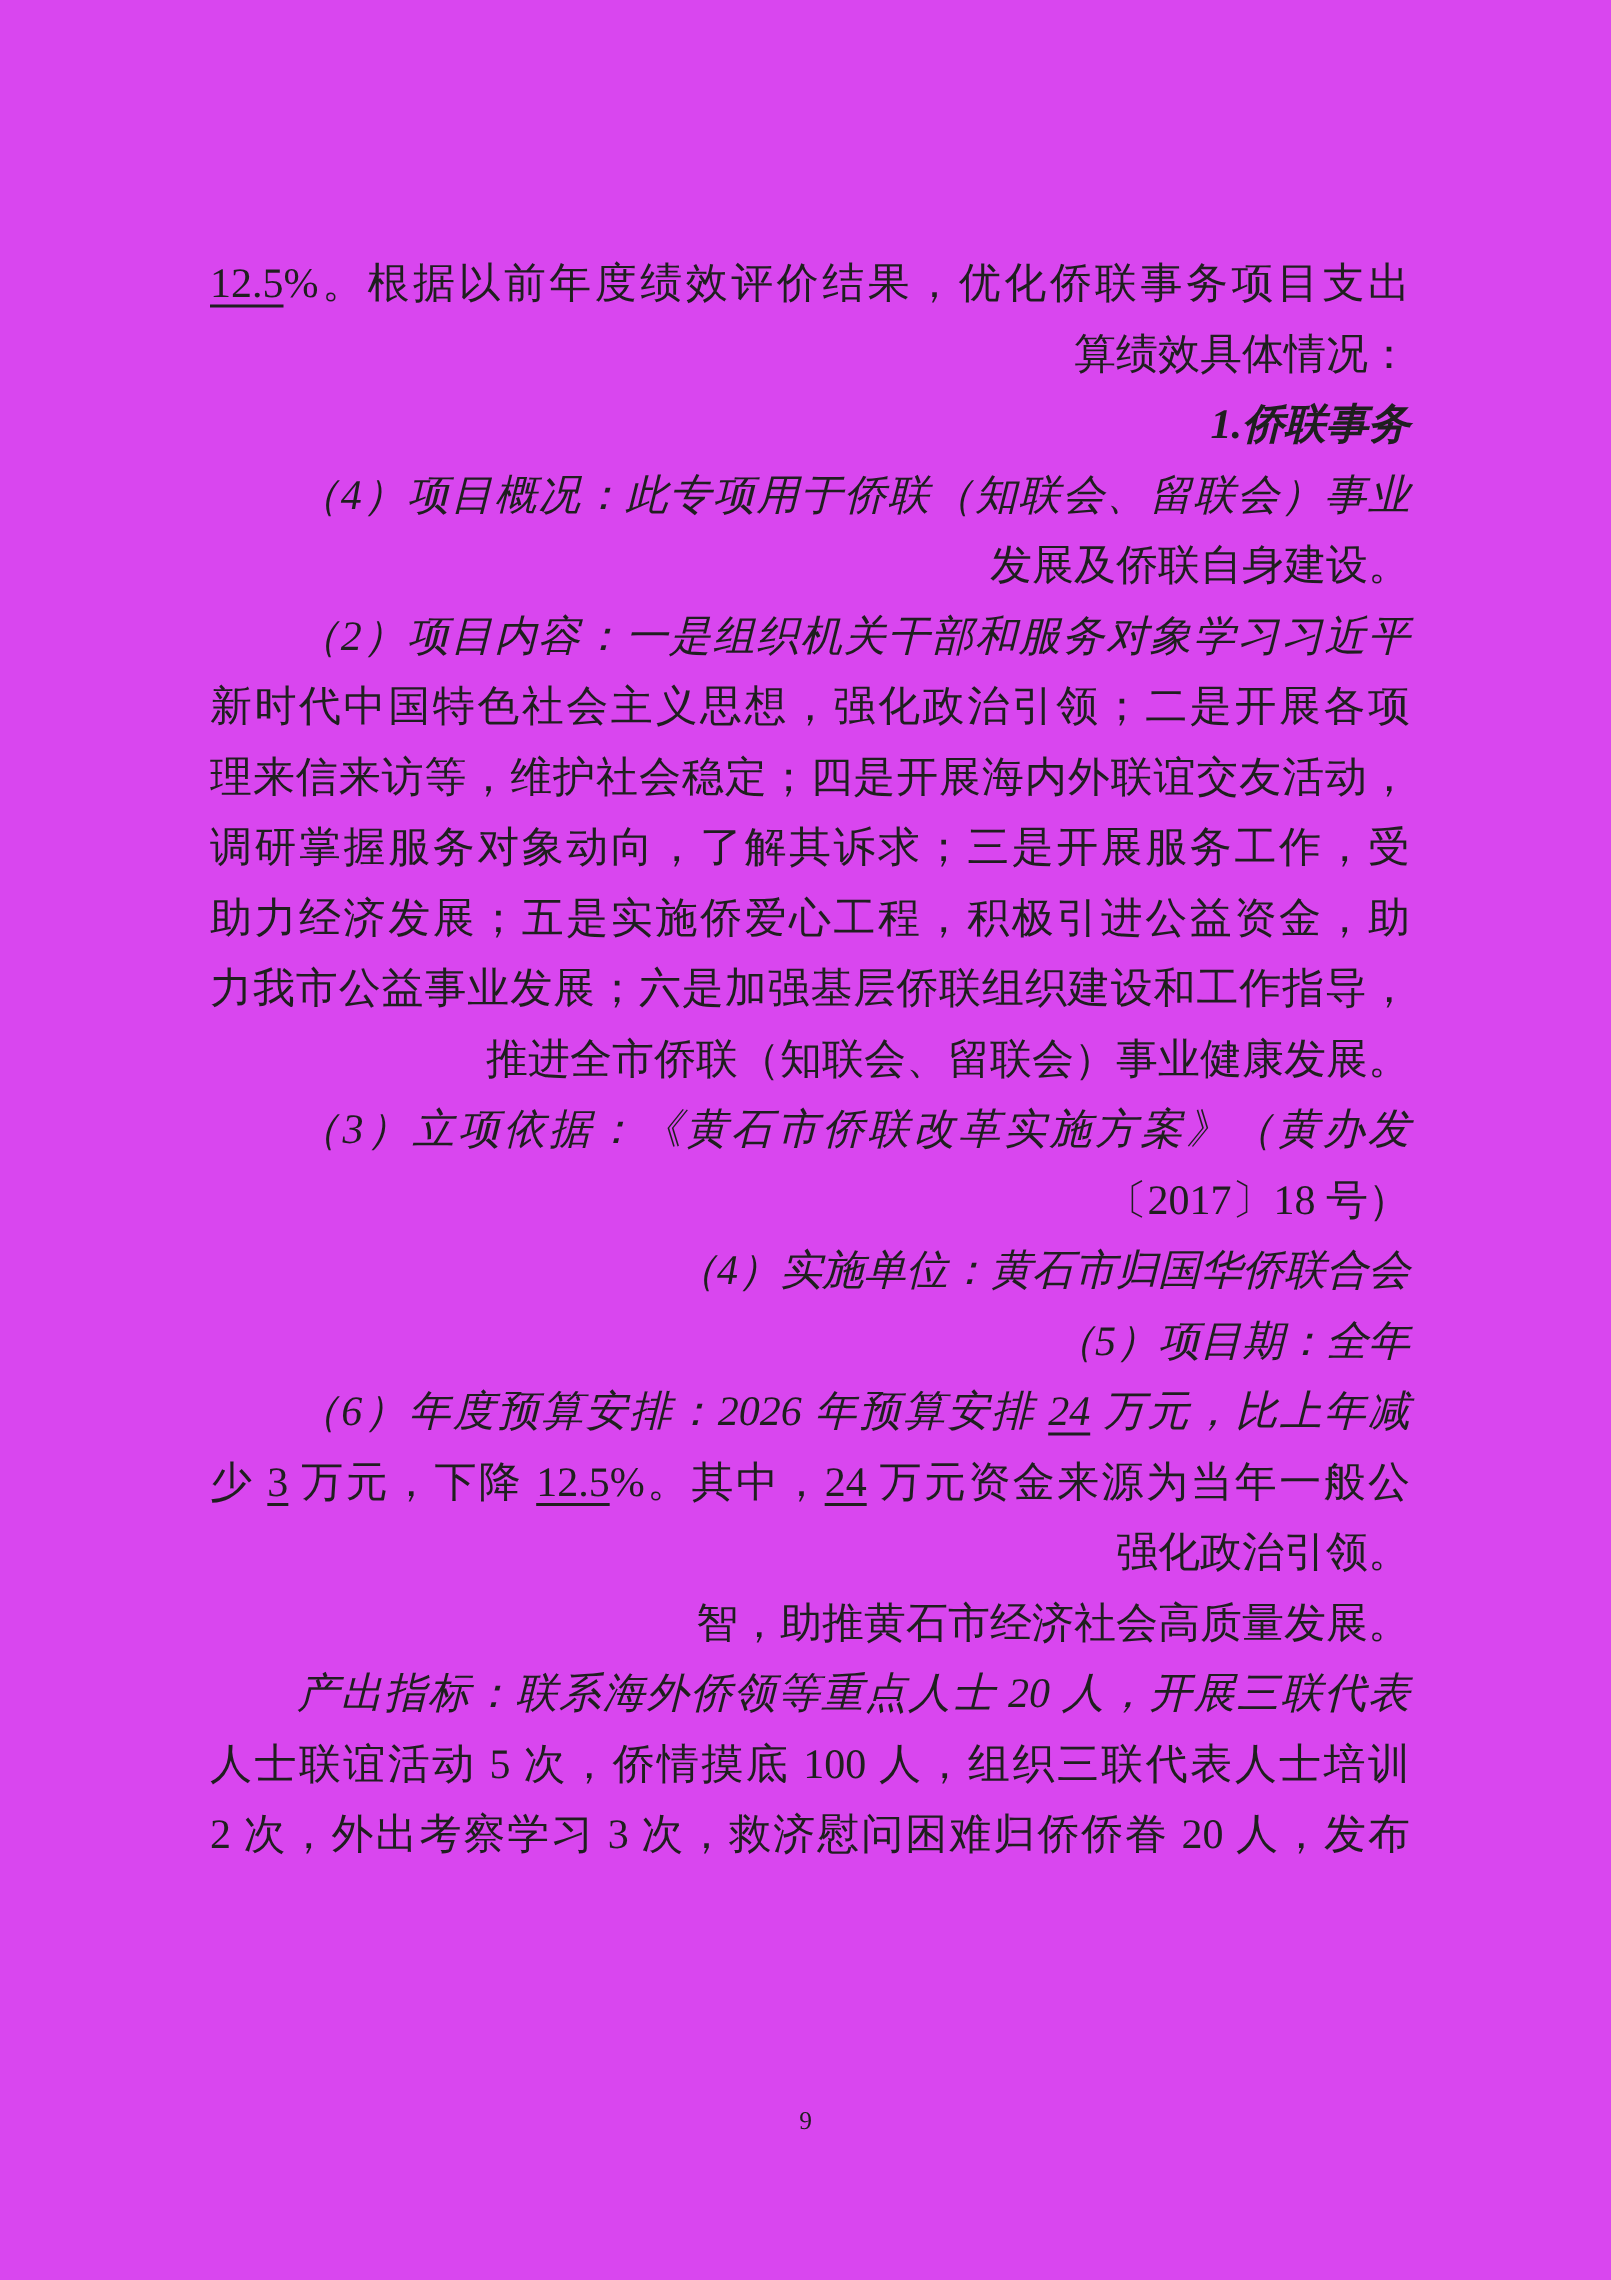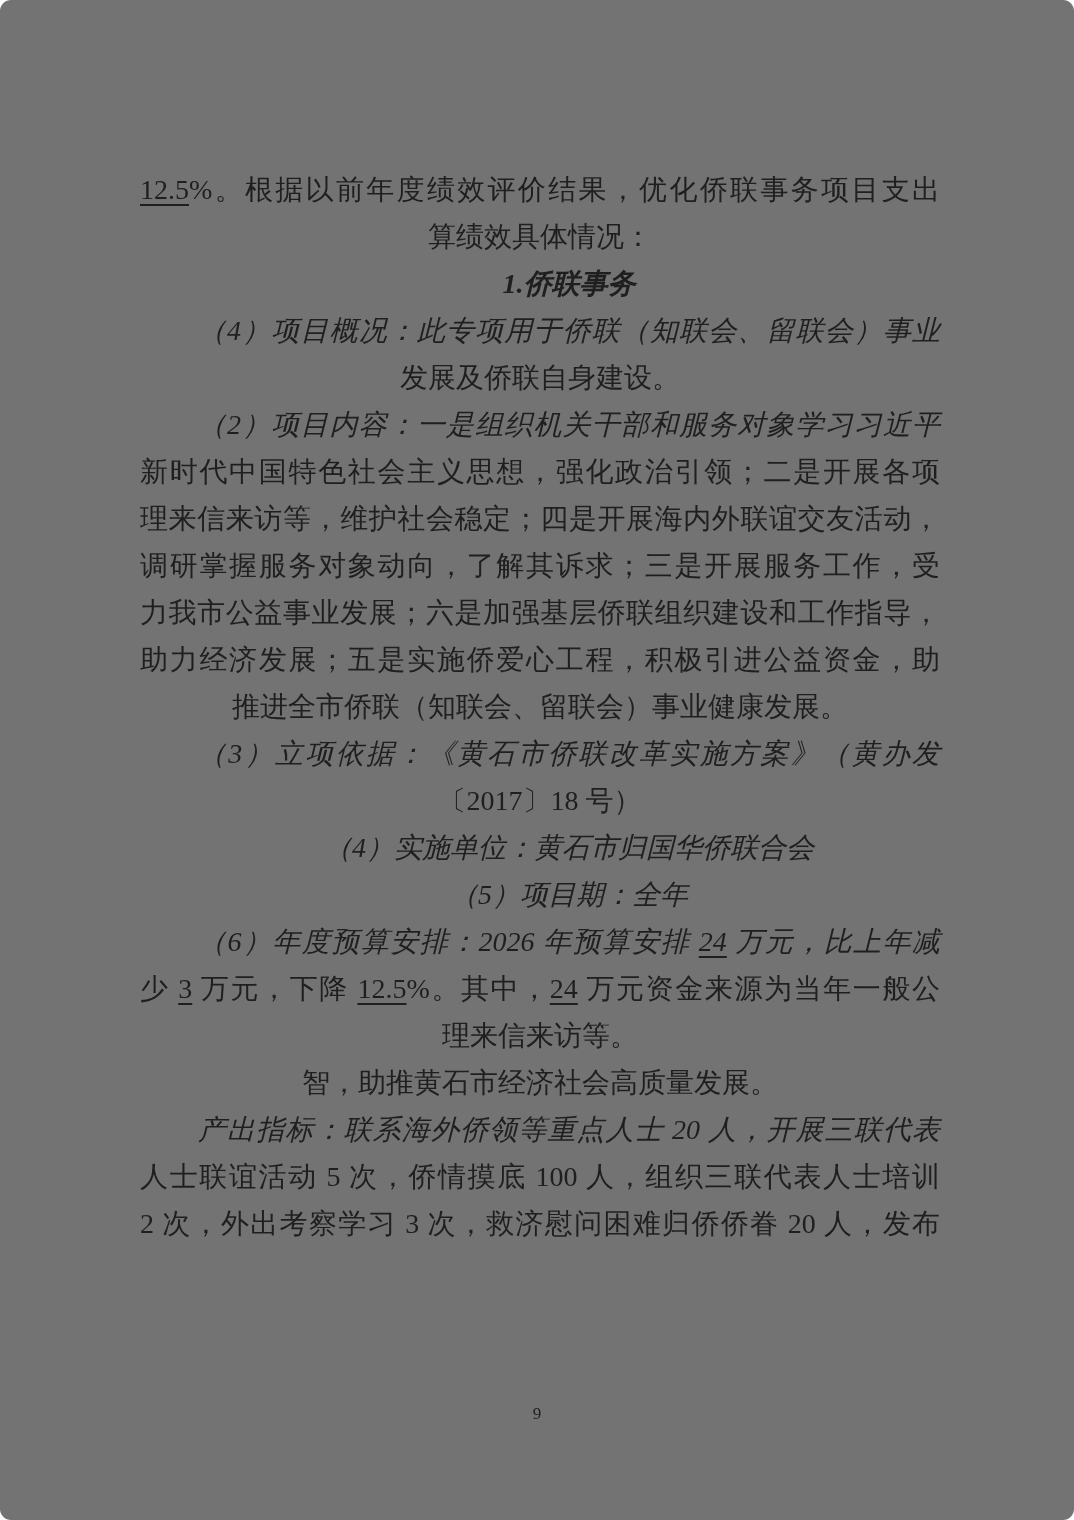--- a/index.html
+++ b/index.html
@@ -7,35 +7,34 @@
   body {
     width: 1074px;
     height: 1520px;
     position: relative;
     font-family: "Liberation Serif", "DejaVu Serif", serif;
     color: #1a1a1a;
   }
   .page {
     position: absolute;
     inset: 0;
-    background: #737373;
-    border-radius: 11px;
+    background: #d946ef;
   }
   .doc-body {
     position: absolute;
     left: 140px;
     top: 166px;
     width: 800px;
   }
   .line {
     font-size: 28px;
     line-height: 47px;
     height: 47px;
     white-space: nowrap;
-    text-align: center;
+    text-align: right;
     color: #1f1f1f;
   }
   .line.just {
     white-space: normal;
     text-align: justify;
     text-align-last: justify;
   }
   .line.ind { padding-left: 58px; font-style: italic; }
   .line.ind.just { padding-left: 0; text-indent: 58px; }
   .line.bold { font-weight: bold; }
@@ -63,29 +62,29 @@
   <div class="doc-body">
       <div class="line just"><span class="u">12.5</span><span>%。根据以前年度绩效评价结果，优化侨联事务项目支出</span></div>
       <div class="line"><span>算绩效具体情况：</span></div>
       <div class="line ind bold"><span>1.侨联事务</span></div>
       <div class="line just ind"><span>（4）项目概况：此专项用于侨联（知联会、留联会）事业</span></div>
       <div class="line"><span>发展及侨联自身建设。</span></div>
       <div class="line just ind"><span>（2）项目内容：一是组织机关干部和服务对象学习习近平</span></div>
       <div class="line just"><span>新时代中国特色社会主义思想，强化政治引领；二是开展各项</span></div>
       <div class="line just"><span>理来信来访等，维护社会稳定；四是开展海内外联谊交友活动，</span></div>
       <div class="line just"><span>调研掌握服务对象动向，了解其诉求；三是开展服务工作，受</span></div>
+      <div class="line just"><span>助力经济发展；五是实施侨爱心工程，积极引进公益资金，助</span></div>
       <div class="line just"><span>力我市公益事业发展；六是加强基层侨联组织建设和工作指导，</span></div>
-      <div class="line just"><span>助力经济发展；五是实施侨爱心工程，积极引进公益资金，助</span></div>
       <div class="line"><span>推进全市侨联（知联会、留联会）事业健康发展。</span></div>
       <div class="line just ind"><span>（3）立项依据：《黄石市侨联改革实施方案》（黄办发</span></div>
       <div class="line"><span>〔2017〕18 号）</span></div>
       <div class="line ind"><span>（4）实施单位：黄石市归国华侨联合会</span></div>
       <div class="line ind"><span>（5）项目期：全年</span></div>
       <div class="line just ind"><span>（6）年度预算安排：2026 年预算安排 </span><span class="u">24</span><span> 万元，比上年减</span></div>
       <div class="line just"><span>少 </span><span class="u">3</span><span> 万元，下降 </span><span class="u">12.5</span><span>%。其中，</span><span class="u">24</span><span> 万元资金来源为当年一般公</span></div>
-      <div class="line"><span>理来信来访等。</span></div>
+      <div class="line"><span>强化政治引领。</span></div>
       <div class="line"><span>智，助推黄石市经济社会高质量发展。</span></div>
       <div class="line just ind"><span>产出指标：联系海外侨领等重点人士 20 人，开展三联代表</span></div>
       <div class="line just"><span>人士联谊活动 5 次，侨情摸底 100 人，组织三联代表人士培训</span></div>
       <div class="line just"><span>2 次，外出考察学习 3 次，救济慰问困难归侨侨眷 20 人，发布</span></div>
     </div>
   <div class="page-number">9</div>
 </div>
 
 </body></html>

